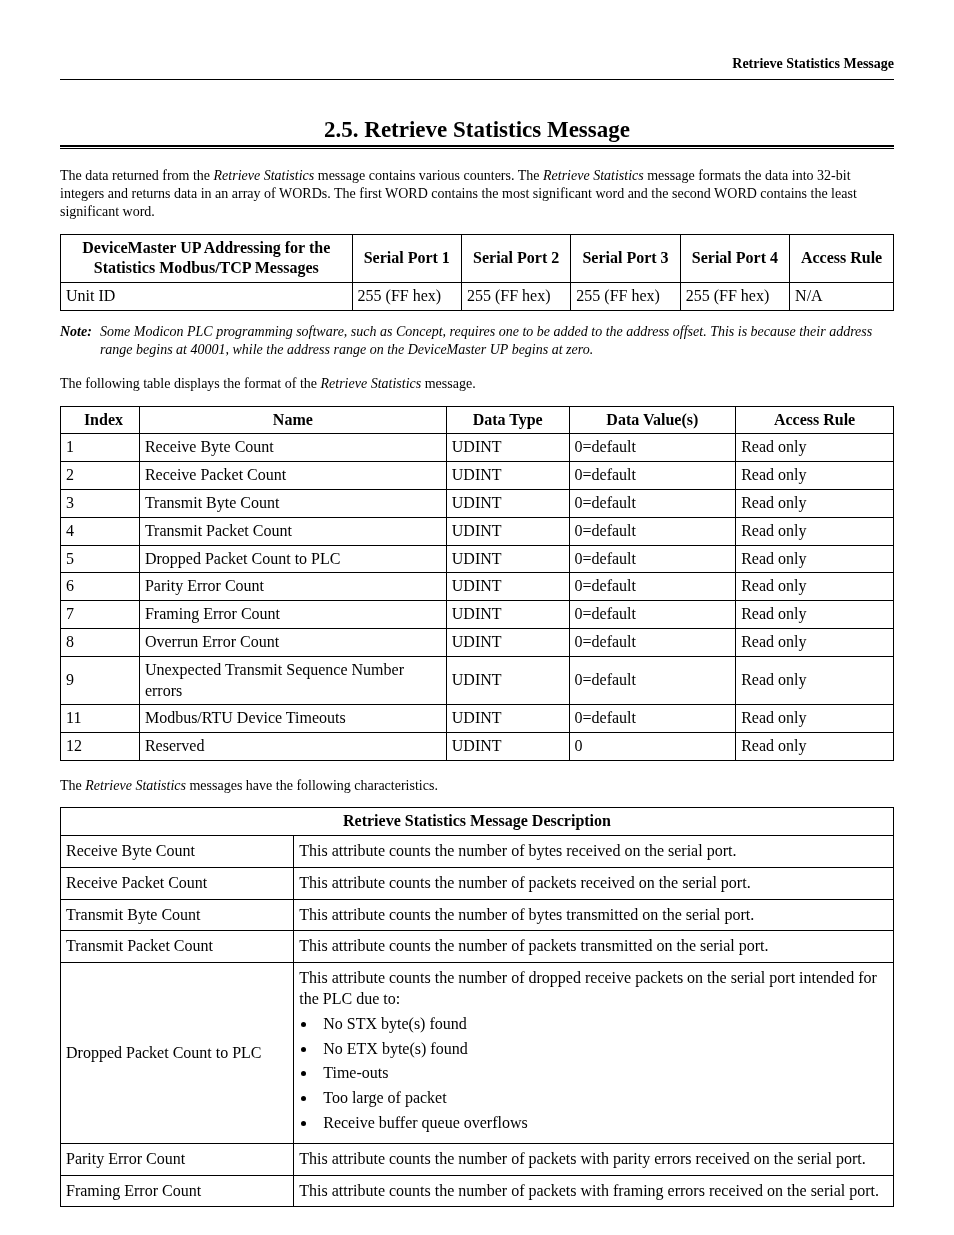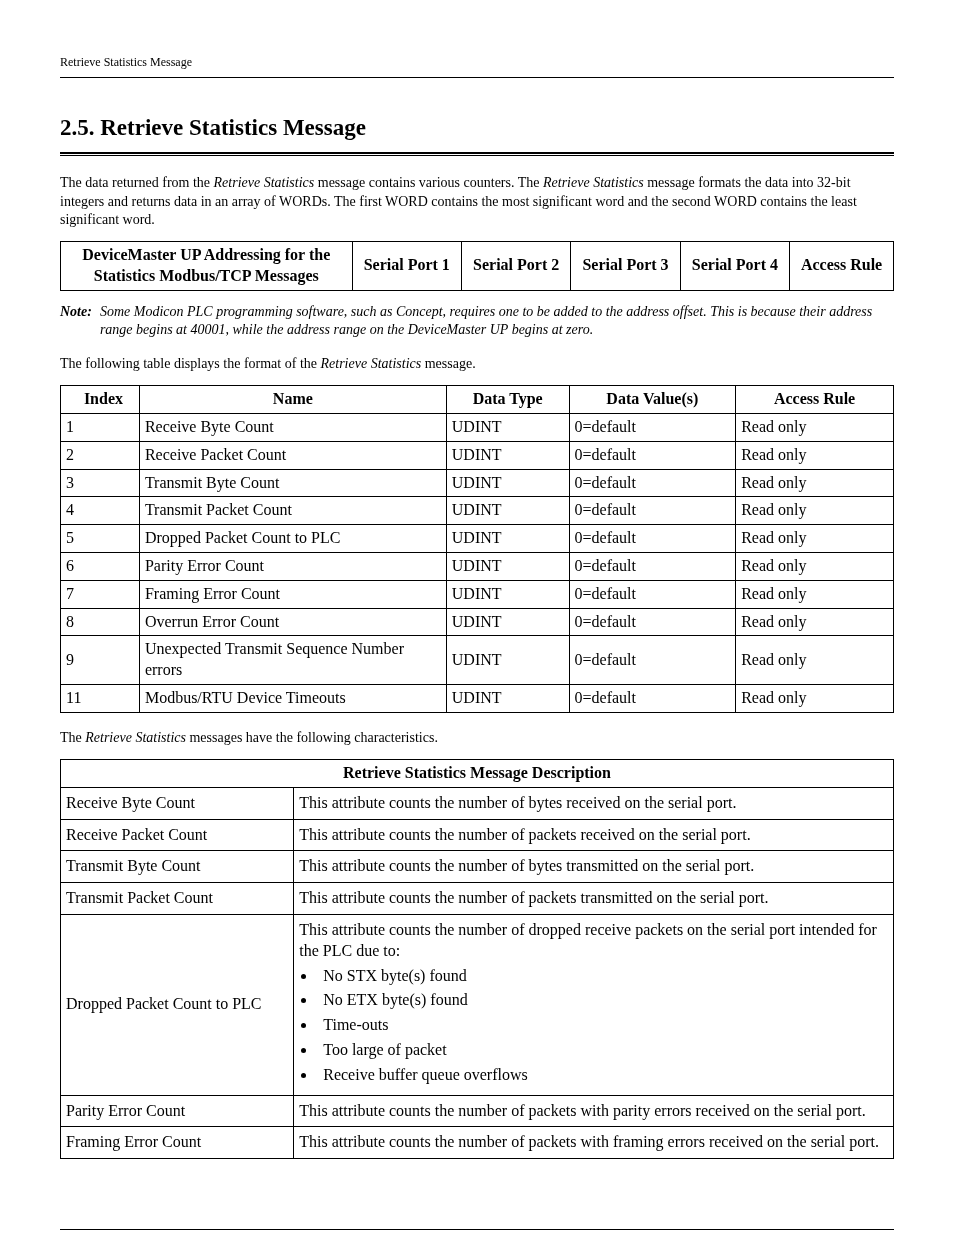--- a/index.html
+++ b/index.html
@@ -8,33 +8,35 @@
       font-size: 14px;
       line-height: 1.3;
       margin: 0;
       padding: 55px 60px 40px 60px;
       color: #000;
       width: 954px;
       box-sizing: border-box;
       background: #fff;
     }
     .header-right {
-      font-weight: normal;
-      font-size: 12px;
+      text-align: right;
+      font-weight: bold;
+      font-size: 14px;
       margin-bottom: 6px;
     }
     .header-rule {
       border: none;
       border-top: 1px solid #000;
       margin: 0 0 35px 0;
     }
     h1 {
       font-size: 23px;
       font-weight: bold;
-      margin: 0 0 10px 0;
+      margin: 0 0 0 0;
+      text-align: center;
     }
     .title-rule-group {
       margin-bottom: 18px;
     }
     .title-rule-thick {
       border: none;
       border-top: 2.5px solid #000;
       margin: 0 0 1px 0;
     }
     .title-rule-thin {
@@ -124,20 +126,28 @@
     <tr>
       <th>DeviceMaster UP Addressing for the Statistics Modbus/TCP Messages</th>
       <th>Serial Port 1</th>
       <th>Serial Port 2</th>
       <th>Serial Port 3</th>
       <th>Serial Port 4</th>
       <th>Access Rule</th>
     </tr>
   </thead>
   <tbody>
+    <tr>
+      <td>Unit ID</td>
+      <td class="nowrap">255 (FF hex)</td>
+      <td class="nowrap">255 (FF hex)</td>
+      <td class="nowrap">255 (FF hex)</td>
+      <td class="nowrap">255 (FF hex)</td>
+      <td>N/A</td>
+    </tr>
   </tbody>
 </table>
 
 <div class="note-block">
   <div class="note-label">Note:</div>
   <div class="note-text">Some Modicon PLC programming software, such as Concept, requires one to be added to the address offset. This is because their address range begins at 40001, while the address range on the DeviceMaster UP begins at zero.</div>
 </div>
 
 <p>
   <span>The following table displays the format of the </span><span class="italic">Retrieve Statistics</span><span> message.</span>
@@ -217,20 +227,27 @@
         <td>0=default</td>
         <td>Read only</td>
       </tr>
       <tr>
         <td>11</td>
         <td>Modbus/RTU Device Timeouts</td>
         <td>UDINT</td>
         <td>0=default</td>
         <td>Read only</td>
       </tr>
+      <tr>
+        <td>12</td>
+        <td>Reserved</td>
+        <td>UDINT</td>
+        <td>0</td>
+        <td>Read only</td>
+      </tr>
     </tbody>
 </table>
 
 <p>
   <span>The </span><span class="italic">Retrieve Statistics</span><span> messages have the following characteristics.</span>
 </p>
 
 <table class="desc-table">
   <thead>
     <tr>

